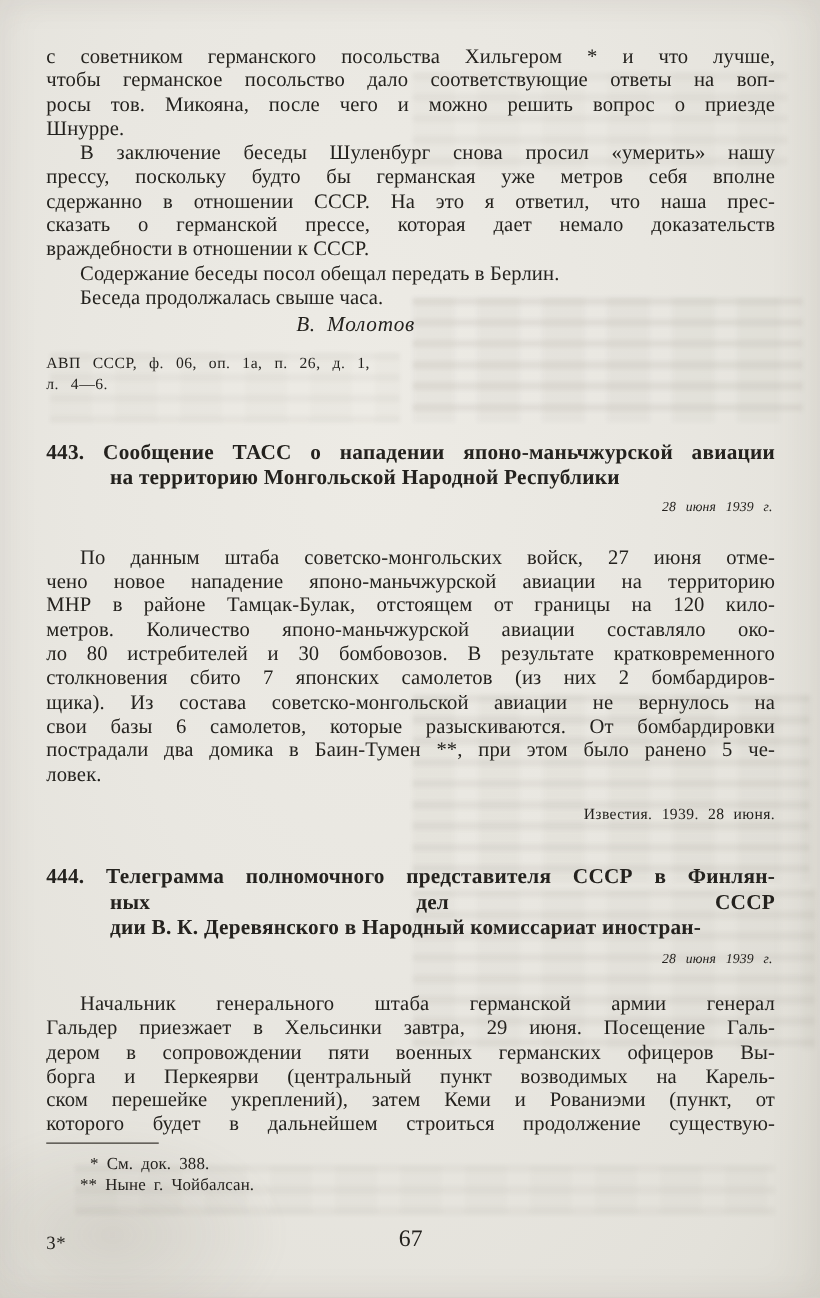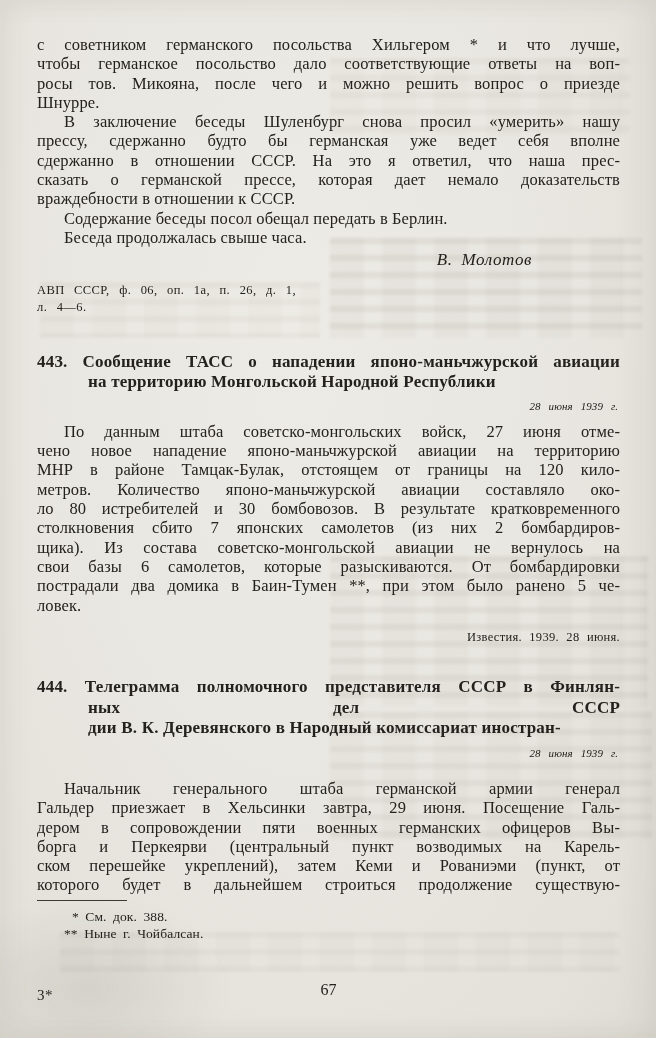--- a/index.html
+++ b/index.html
@@ -49,21 +49,21 @@
   }
 
   .line { text-align: justify; text-align-last: justify; }
   .para .line:last-child { text-align-last: left; }
   .para.indent .line:first-child { text-indent: 27px; }
   .para.cont-next .line:last-child { text-align-last: justify; }
 
   .signature {
     margin-top: 3px;
     font-style: italic;
-    text-align: right;
+    text-align: center;
     padding-right: 88px;
     font-size: 17px;
     word-spacing: 4px;
     letter-spacing: 0.6px;
   }
   .archive {
     margin-top: 12px;
     font-size: 12.5px;
     line-height: 17px;
     word-spacing: 6px;
@@ -86,21 +86,21 @@
   .date-line {
     margin-top: 4px;
     font-style: italic;
     text-align: right;
     font-size: 11px;
     word-spacing: 5px;
     padding-right: 2px;
   }
   .sec-444 .date-line { margin-top: 5px; }
 
-  .body-443 { margin-top: 6px; }
+  .body-443 { margin-top: 20px; }
   .body-444 { margin-top: 16px; }
 
   .source-line {
     margin-top: 13px;
     font-size: 12.5px;
     word-spacing: 4px;
     letter-spacing: 0.3px;
     text-align: right;
   }
 
@@ -123,21 +123,21 @@
     position: absolute;
     left: 37px; top: 987px;
     font-size: 15px;
     letter-spacing: 0.5px;
   }
   .page-number {
     position: absolute;
     left: 37px; top: 981px;
     width: 583px;
     text-align: center;
-    font-size: 16px;
+    font-size: 19px;
   }
 </style>
 </head>
 <body>
 
 <div class="page">
 
   <div class="ghost" style="left:330px; top:58px;  width:300px; height:78px;  opacity:.45"></div>
   <div class="ghost" style="left:330px; top:238px; width:312px; height:100px; opacity:.8"></div>
   <div class="ghost" style="left:40px;  top:282px; width:280px; height:56px;  opacity:.45"></div>
@@ -150,21 +150,21 @@
 
     <section>
       <div class="para">
           <div class="line">с советником германского посольства Хильгером * и что лучше,</div>
           <div class="line">чтобы германское посольство дало соответствующие ответы на воп-</div>
           <div class="line">росы тов. Микояна, после чего и можно решить вопрос о приезде</div>
           <div class="line">Шнурре.</div>
         </div>
       <div class="para indent">
           <div class="line">В заключение беседы Шуленбург снова просил «умерить» нашу</div>
-          <div class="line">прессу, сдержанно будто бы германская уже ведет себя вполне</div>
+          <div class="line">прессу, поскольку будто бы германская уже метров себя вполне</div>
           <div class="line">сдержанно в отношении СССР. На это я ответил, что наша прес-</div>
           <div class="line">сказать о германской прессе, которая дает немало доказательств</div>
           <div class="line">враждебности в отношении к СССР.</div>
         </div>
       <div class="para indent">
           <div class="line">Содержание беседы посол обещал передать в Берлин.</div>
         </div>
       <div class="para indent">
           <div class="line">Беседа продолжалась свыше часа.</div>
         </div>

